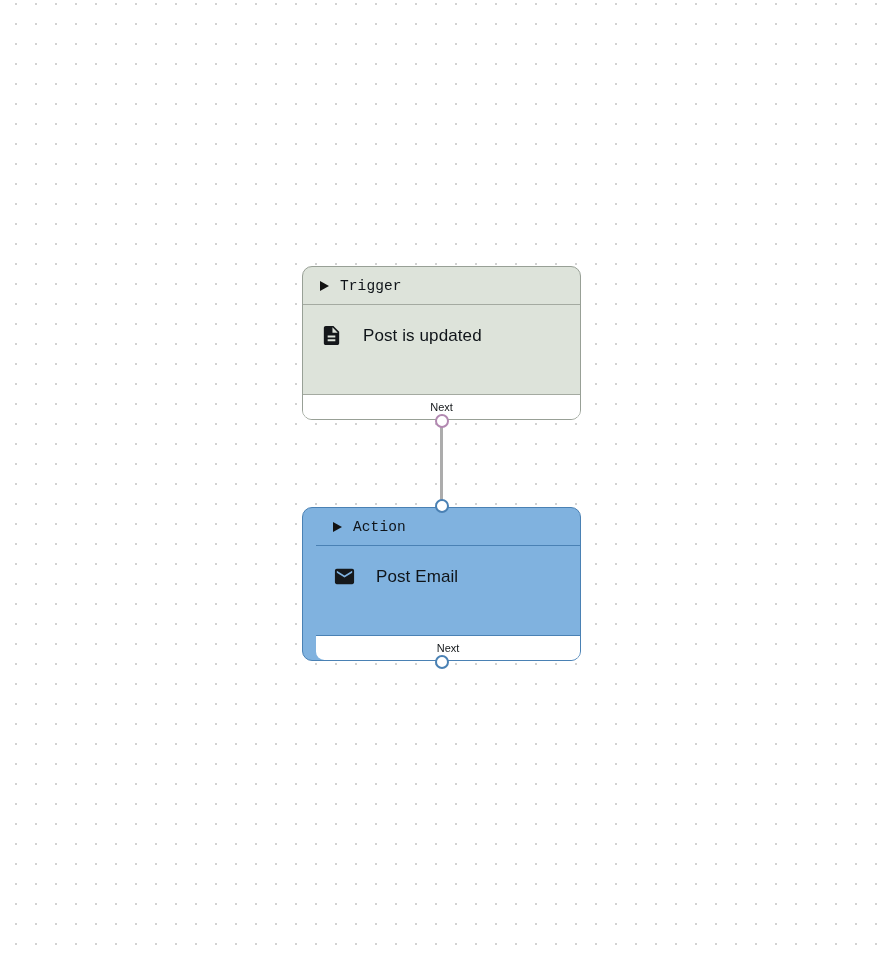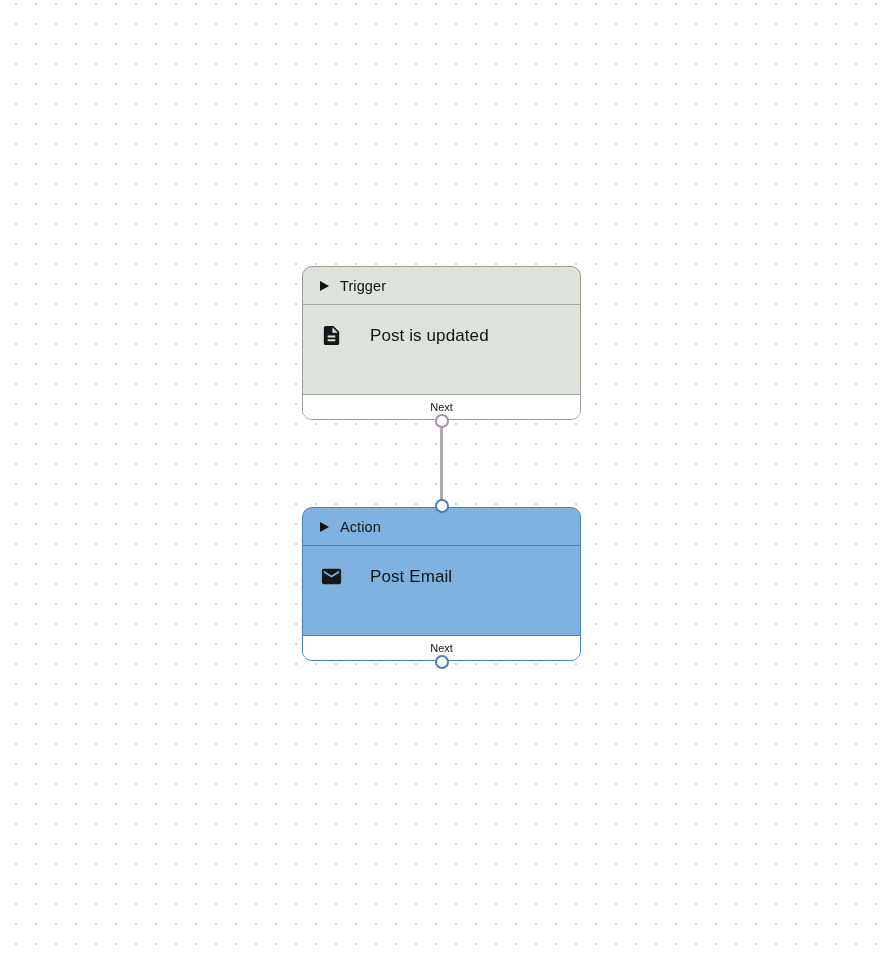--- a/index.html
+++ b/index.html
@@ -26,47 +26,48 @@
   }
   .node {
     position: absolute;
     width: 279px;
     box-sizing: border-box;
     border: 1.5px solid #999;
     border-radius: 10px;
     z-index: 2;
   }
   #node-trigger { left: 302px; top: 266px; }
-  #node-action  { left: 302px; top: 507px; }
+  #node-action  { left: 302px; top: 507px; padding-left: 13px; }
   .node-header {
     height: 37px;
     display: flex;
     align-items: center;
     gap: 11px;
     padding: 0 17px;
     border-bottom: 1px solid rgba(0,0,0,0.25);
     border-radius: 8.5px 8.5px 0 0;
+    font-family: Liberation Mono, monospace;
   }
   .disclosure-triangle {
     width: 0; height: 0;
     border-left: 9px solid #121212;
     border-top: 5.5px solid transparent;
     border-bottom: 5.5px solid transparent;
     flex: 0 0 auto;
   }
   .kind-label {
     font-size: 14.5px;
     color: #0f1419;
     letter-spacing: 0.1px;
   }
   .node-body {
     height: 61px;
     display: flex;
     align-items: center;
-    gap: 27px;
+    gap: 20px;
     padding: 0 17px;
   }
   .node-icon { flex: 0 0 auto; display: flex; }
   .node-icon svg { width: 23px; height: 23px; display: block; }
   .node-title {
     font-size: 17px;
     color: #0f1419;
     letter-spacing: 0.1px;
   }
   .node-footer {

